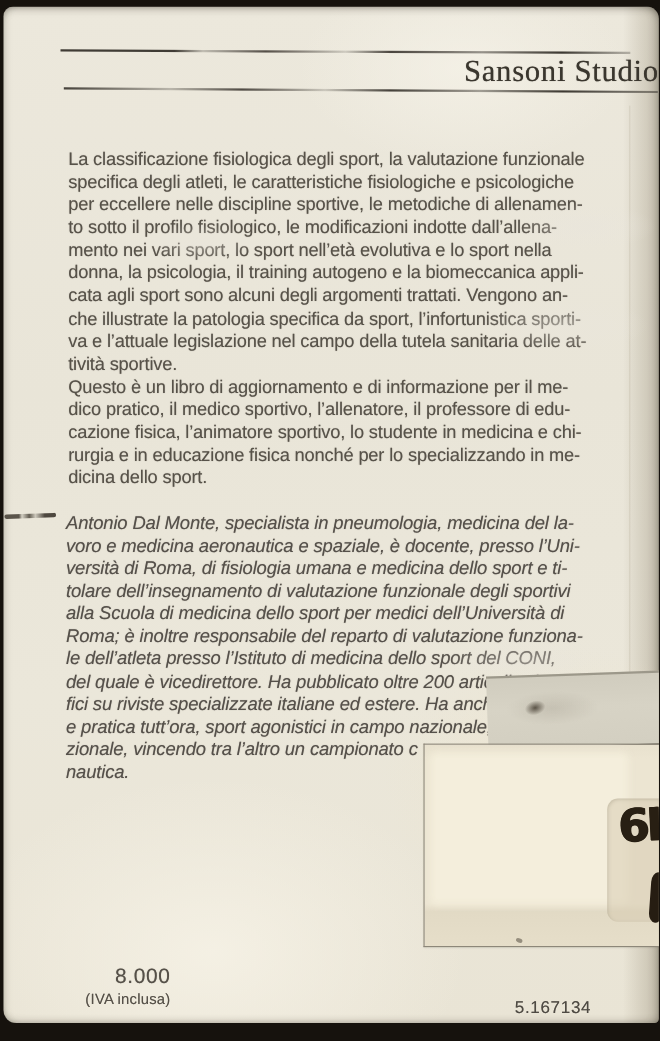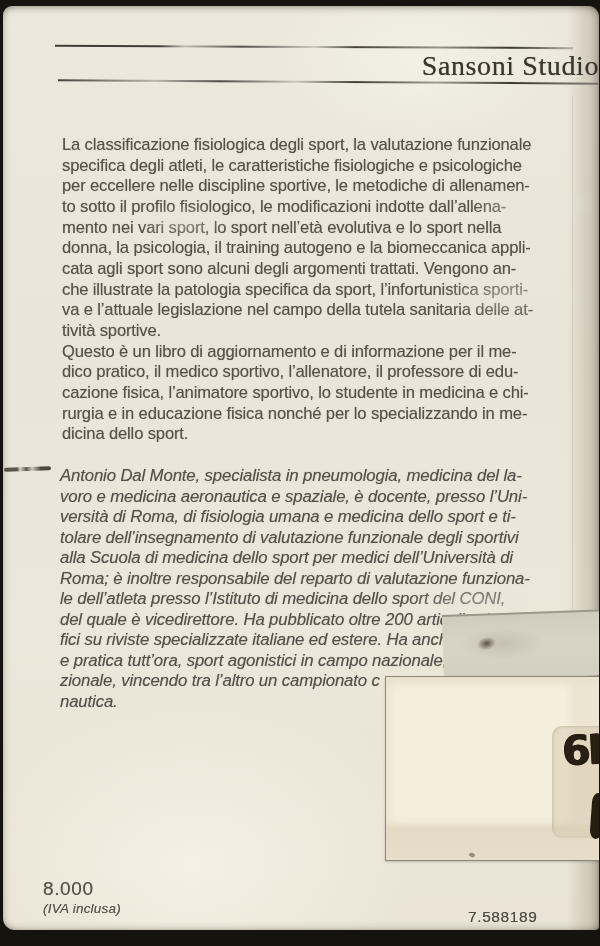--- a/index.html
+++ b/index.html
@@ -103,23 +103,23 @@
   .handwritten{
     position:absolute;left:559px;top:724px;
     font-family:"DejaVu Sans", sans-serif;font-weight:700;font-size:41px;line-height:1;
     color:#281f13;letter-spacing:-3px;transform:rotate(-3deg);
     text-shadow:0.8px 0 0 #281f13, -0.5px 0 0 #281f13, 0 0.6px 0 #281f13;
   }
   .ink-fragment{
     position:absolute;left:588px;top:787px;width:12px;height:46px;
     background:#261d12;border-radius:6px/9px;transform:rotate(4deg);
   }
-  .price-block{position:absolute;left:40px;top:872px;width:112px;text-align:left;color:#555048;}
+  .price-block{position:absolute;left:40px;top:872px;width:112px;text-align:right;color:#555048;}
   .price-amount{font-size:19px;letter-spacing:0.6px;text-shadow:0 0 0.7px rgba(85,80,72,0.6);}
-  .price-note{font-size:13.5px;margin-top:1px;letter-spacing:0.2px;text-shadow:0 0 0.6px rgba(85,80,72,0.55);font-style:italic;}
+  .price-note{font-size:13.5px;margin-top:1px;letter-spacing:0.2px;text-shadow:0 0 0.6px rgba(85,80,72,0.55);}
   .catalog{
     position:absolute;left:465px;top:902px;font-size:15.5px;color:#4e4a43;
     letter-spacing:0.6px;text-shadow:0 0 0.6px rgba(78,74,67,0.6);
   }
 </style>
 </head>
 <body>
 
 <div class="page">
 
@@ -172,15 +172,15 @@
 
   <div class="tape-strip"></div>
   <div class="handwritten">6L</div>
   <div class="ink-fragment"></div>
 
   <div class="price-block">
     <div class="price-amount">8.000</div>
     <div class="price-note">(IVA inclusa)</div>
   </div>
 
-  <div class="catalog">7.588189</div>
+  <div class="catalog">5.167134</div>
 
 </div>
 
 </body></html>

